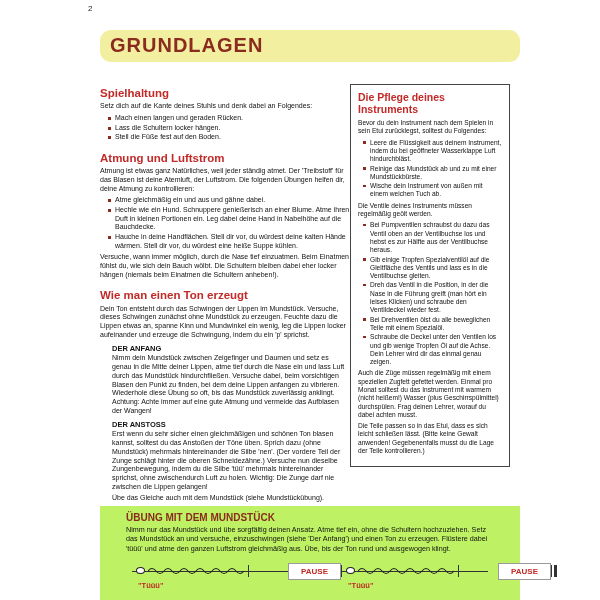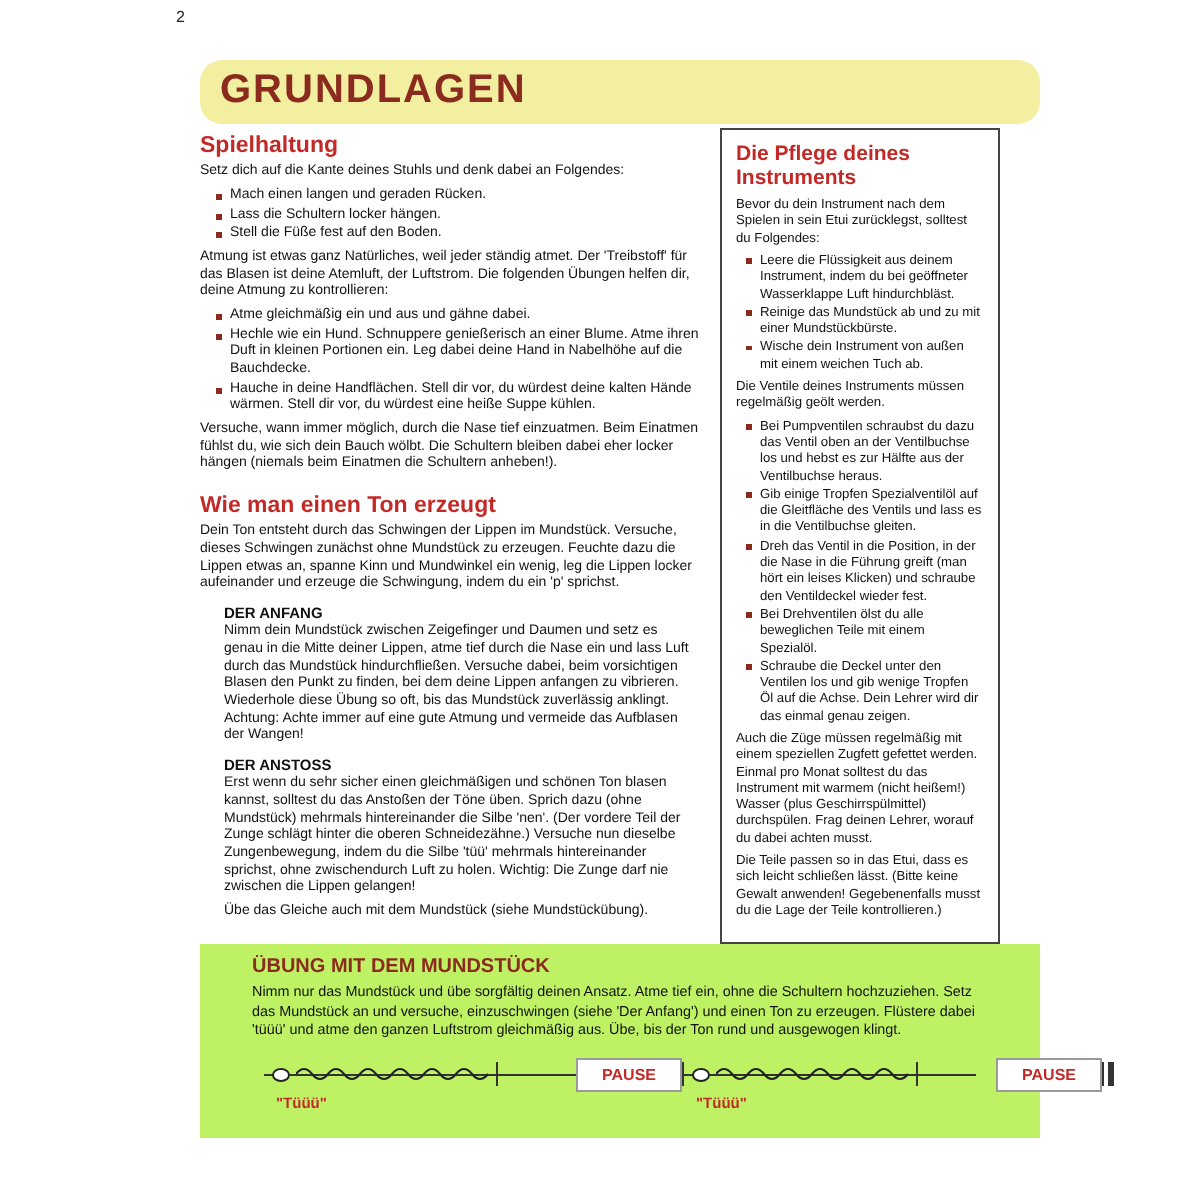--- a/index.html
+++ b/index.html
@@ -2,31 +2,31 @@
 <html><head>
 <meta charset="utf-8">
 <style>
   html,body{margin:0;padding:0;background:#e8e8e8;}
   .page{position:relative;width:600px;height:600px;background:#ffffff;overflow:hidden;
         font-family:"Liberation Sans",sans-serif;color:#111;}
   .pagenum{position:absolute;left:88px;top:4px;font-size:8px;color:#222;}
   .content{position:absolute;left:100px;top:30px;width:420px;}
   .title-band{background:#f3efa0;padding:4px 10px 5px;border-radius:11px;}
   .title-band h1{margin:0;font-size:20px;letter-spacing:1px;color:#8b2a1e;font-weight:bold;}
-  .columns{display:flex;gap:10px;margin-top:2px;align-items:flex-start;}
+  .columns{display:flex;margin-top:22px;align-items:flex-start;}
   .main-col{width:250px;font-size:7px;line-height:1.24;}
   .main-col h2{color:#c22a28;font-size:11.5px;margin:9px 0 2px;font-weight:bold;}
   .main-col h2.first{margin-top:2px;}
   p{margin:0 0 3px;}
   ul.bullets{margin:0 0 3px;padding:0 0 0 8px;list-style:none;}
   ul.bullets li{position:relative;padding-left:7px;margin-bottom:1px;}
   ul.bullets li::before{content:"";position:absolute;left:0;top:3px;width:3px;height:3px;background:#8b2a1e;}
   .subblock{margin-left:12px;}
   .subblock h3{font-size:7.5px;margin:5px 0 1px;font-weight:bold;color:#111;}
-  .sidebar{width:140px;border:1px solid #444;padding:7px 7px 8px;font-size:6.6px;line-height:1.26;
+  .sidebar{width:160px;border:1px solid #444;padding:7px 7px 8px;font-size:6.6px;line-height:1.26;
            box-sizing:border-box;background:#fff;}
   .sidebar h2{color:#c22a28;font-size:10.5px;margin:0 0 4px;line-height:1.1;}
   .sidebar ul.bullets{padding-left:5px;}
   .sidebar ul.bullets li::before{top:2.5px;width:2.5px;height:2.5px;}
   .bottom-box{background:#bef264;padding:6px 26px 8px;}
   .bottom-box h2{color:#8b2a1e;font-size:10px;margin:0 0 2px;}
   .bottom-box p{font-size:7.2px;line-height:1.3;margin:0 0 6px;}
   .notation{position:relative;height:36px;margin:0 6px;}
   .staff-line{position:absolute;top:12px;left:0;right:0;height:1px;background:#333;}
   .notation-row{position:relative;display:flex;align-items:flex-start;height:100%;}
@@ -60,20 +60,21 @@
 
         <h2 class="first">Spielhaltung</h2>
         <p>Setz dich auf die Kante deines Stuhls und denk dabei an Folgendes:</p>
         <ul class="bullets">
 
         <li>Mach einen langen und geraden Rücken.</li>
             <li>Lass die Schultern locker hängen.</li>
             <li>Stell die Füße fest auf den Boden.</li>
           </ul>
 
+        <h2>Atmung und Luftstrom</h2>
         <p>Atmung ist etwas ganz Natürliches, weil jeder ständig atmet. Der 'Treibstoff' für das Blasen ist deine Atemluft, der Luftstrom. Die folgenden Übungen helfen dir, deine Atmung zu kontrollieren:</p>
         <ul class="bullets">
 
         <li>Atme gleichmäßig ein und aus und gähne dabei.</li>
             <li>Hechle wie ein Hund. Schnuppere genießerisch an einer Blume. Atme ihren Duft in kleinen Portionen ein. Leg dabei deine Hand in Nabelhöhe auf die Bauchdecke.</li>
             <li>Hauche in deine Handflächen. Stell dir vor, du würdest deine kalten Hände wärmen. Stell dir vor, du würdest eine heiße Suppe kühlen.</li>
           </ul>
         <p>Versuche, wann immer möglich, durch die Nase tief einzuatmen. Beim Einatmen fühlst du, wie sich dein Bauch wölbt. Die Schultern bleiben dabei eher locker hängen (niemals beim Einatmen die Schultern anheben!).</p>
 
         <h2>Wie man einen Ton erzeugt</h2>

